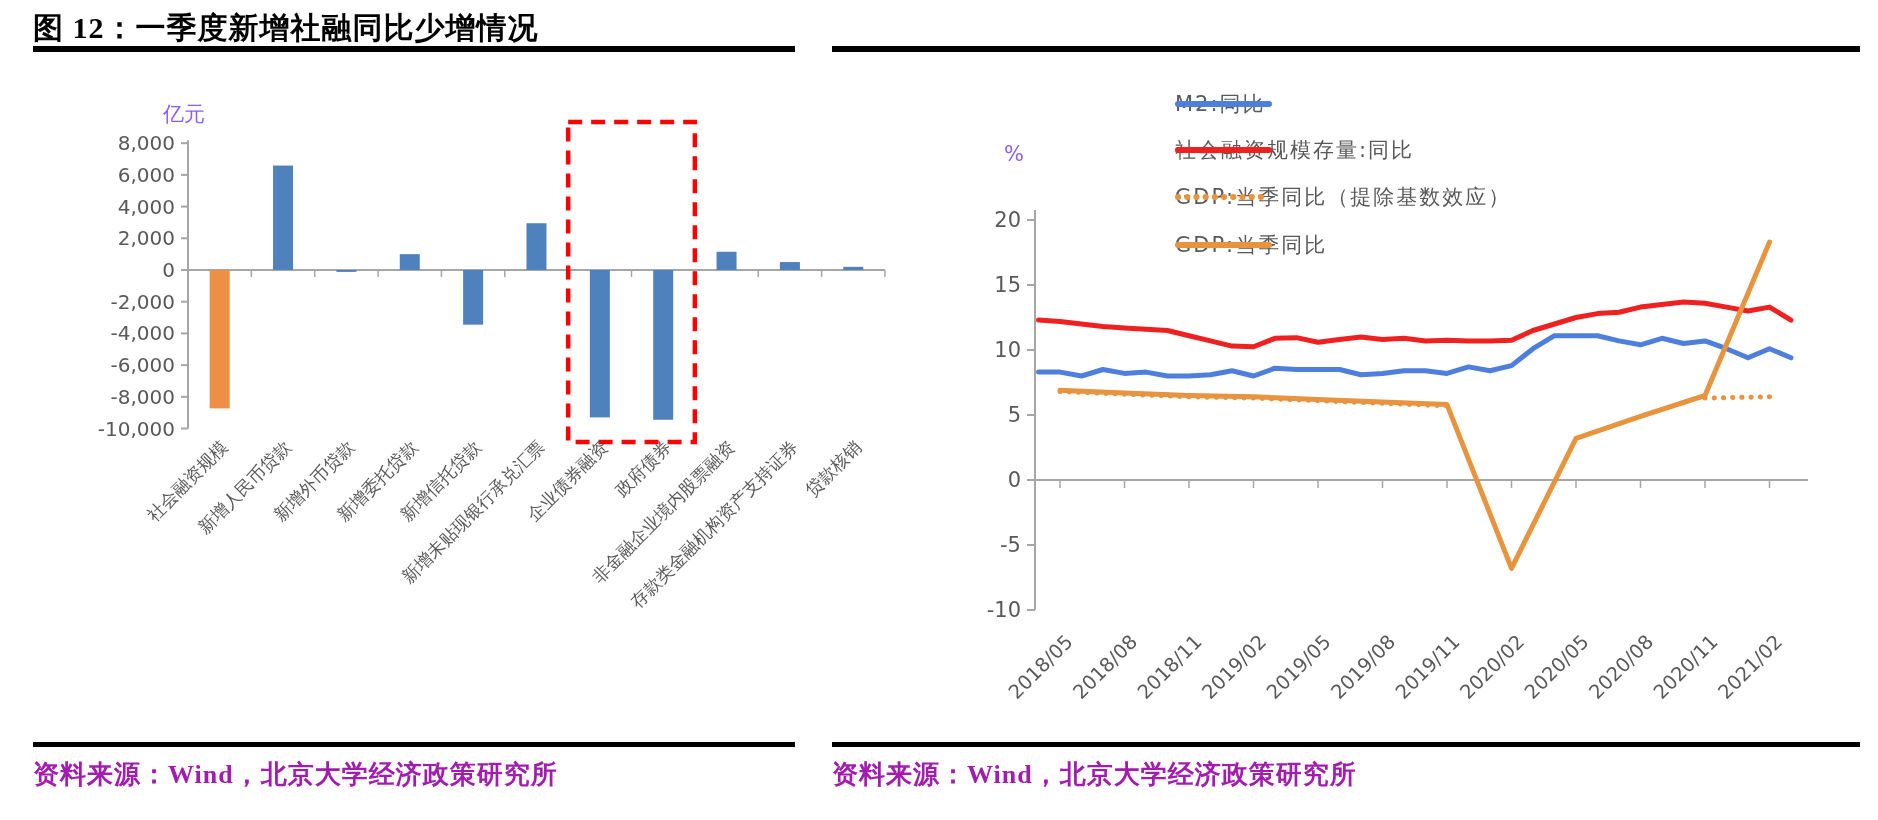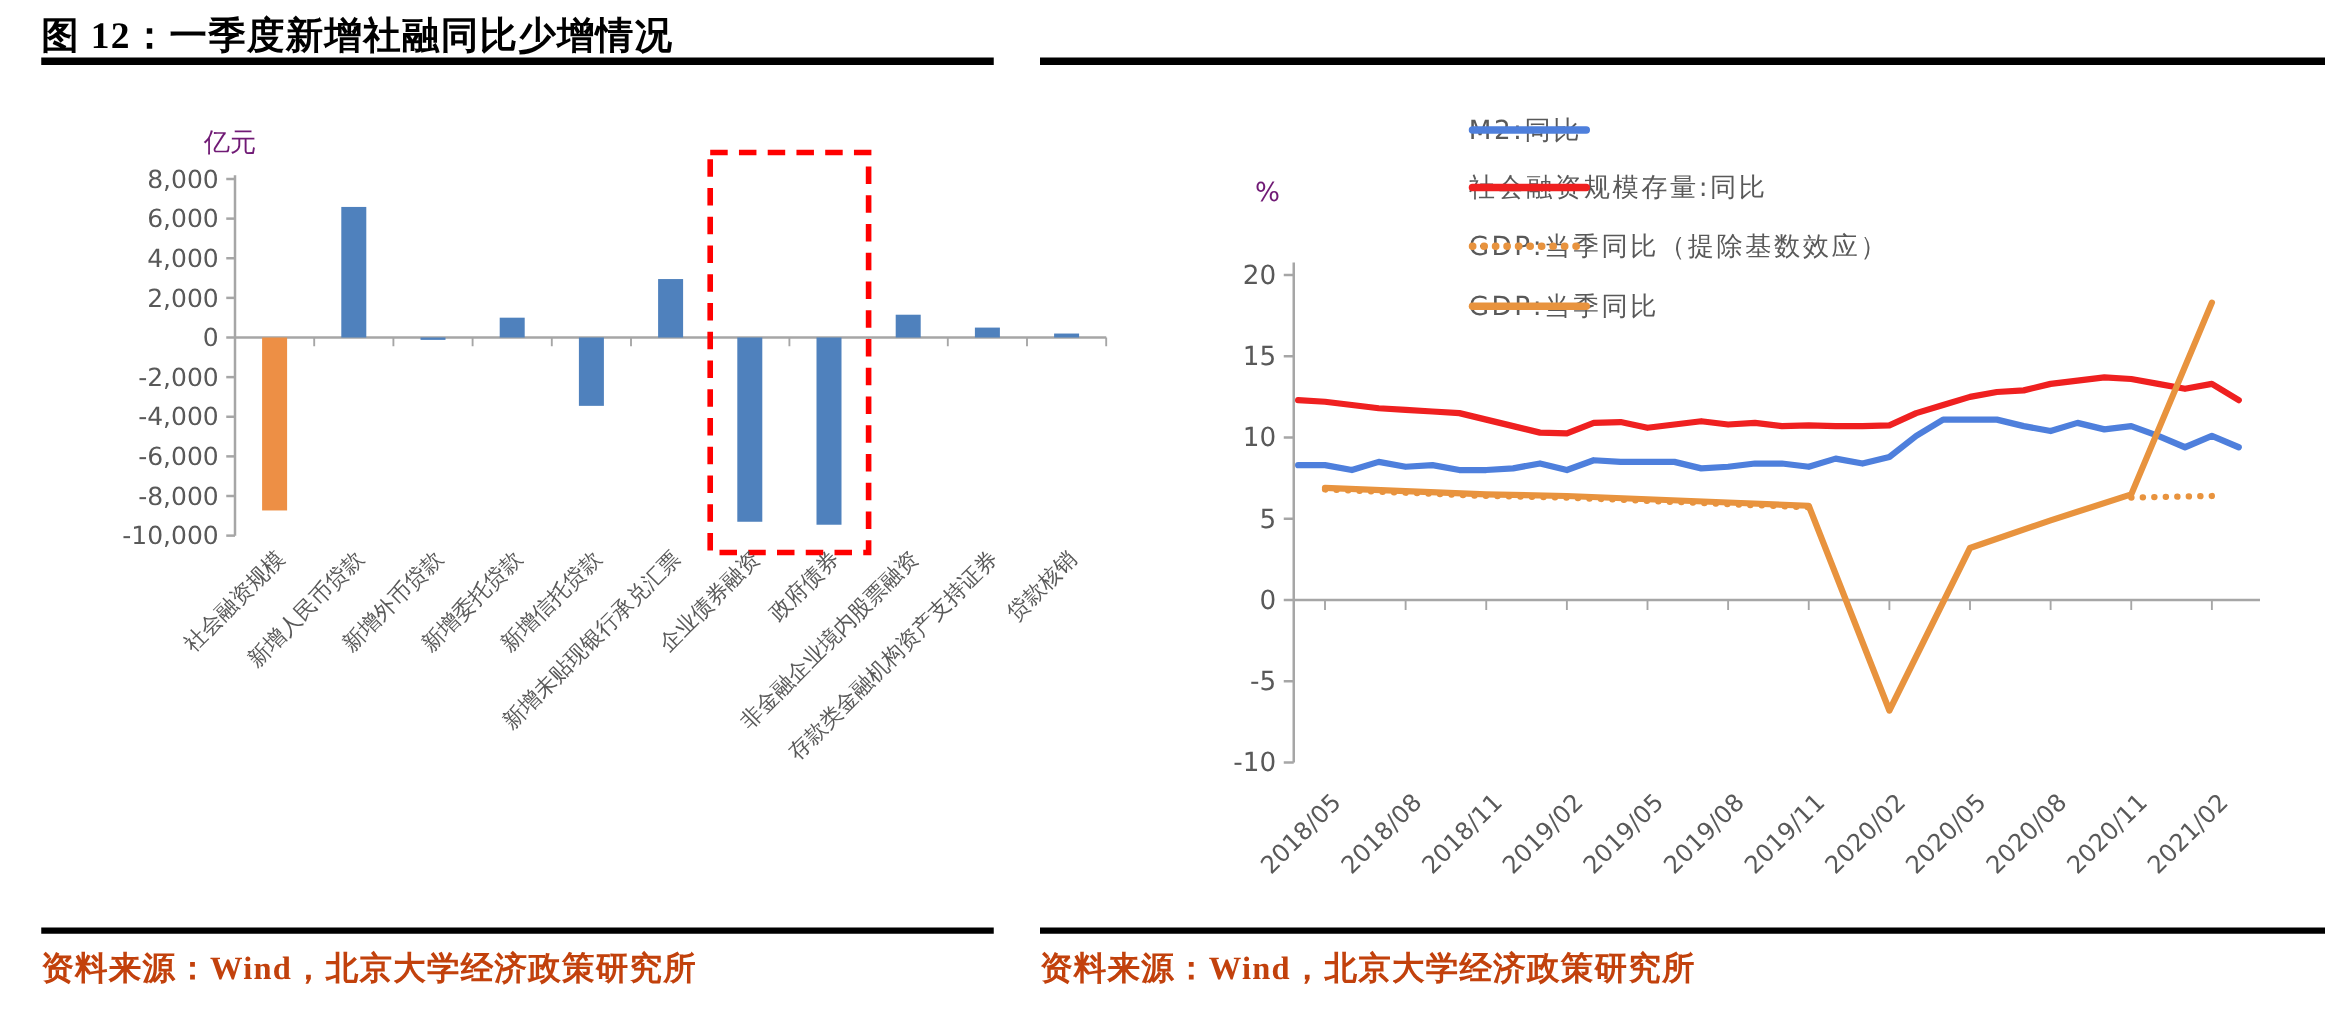--- a/index.html
+++ b/index.html
@@ -1,25 +1,25 @@
 <!DOCTYPE html>
 <html><head>
 <meta charset="utf-8">
 <style>
   html,body{margin:0;padding:0;background:#fff;}
   .page{position:relative;width:1878px;height:820px;background:#ffffff;overflow:hidden;
         font-family:"Liberation Sans","DejaVu Sans",sans-serif;}
   .fig-title{position:absolute;top:8px;font:700 30px "Liberation Serif","DejaVu Serif",serif;
              color:#000;white-space:nowrap;letter-spacing:1px;}
   .rule{position:absolute;background:#000;}
-  .unit-label{position:absolute;font:400 21px "DejaVu Sans",sans-serif;color:#701a75;}
+  .unit-label{position:absolute;font:400 21px "DejaVu Sans",sans-serif;color:#8b5cf6;}
   .legend-row{position:absolute;display:flex;align-items:center;gap:12px;height:24px;}
   .legend-label{font:400 21px "DejaVu Sans",sans-serif;color:#595959;letter-spacing:2px;white-space:nowrap;}
   .source-text{position:absolute;font:700 26px "Liberation Serif","DejaVu Serif",serif;
-               color:#c2410c;white-space:nowrap;letter-spacing:1px;}
+               color:#a21caf;white-space:nowrap;letter-spacing:1px;}
   svg{position:absolute;overflow:visible;}
 </style>
 </head>
 <body>
 
 <div class="page">
 
   <div class="fig-title" style="left:33px;">图 12：一季度新增社融同比少增情况</div>
   <div class="rule" style="left:33px;top:46px;width:762px;height:6px;"></div>
 

